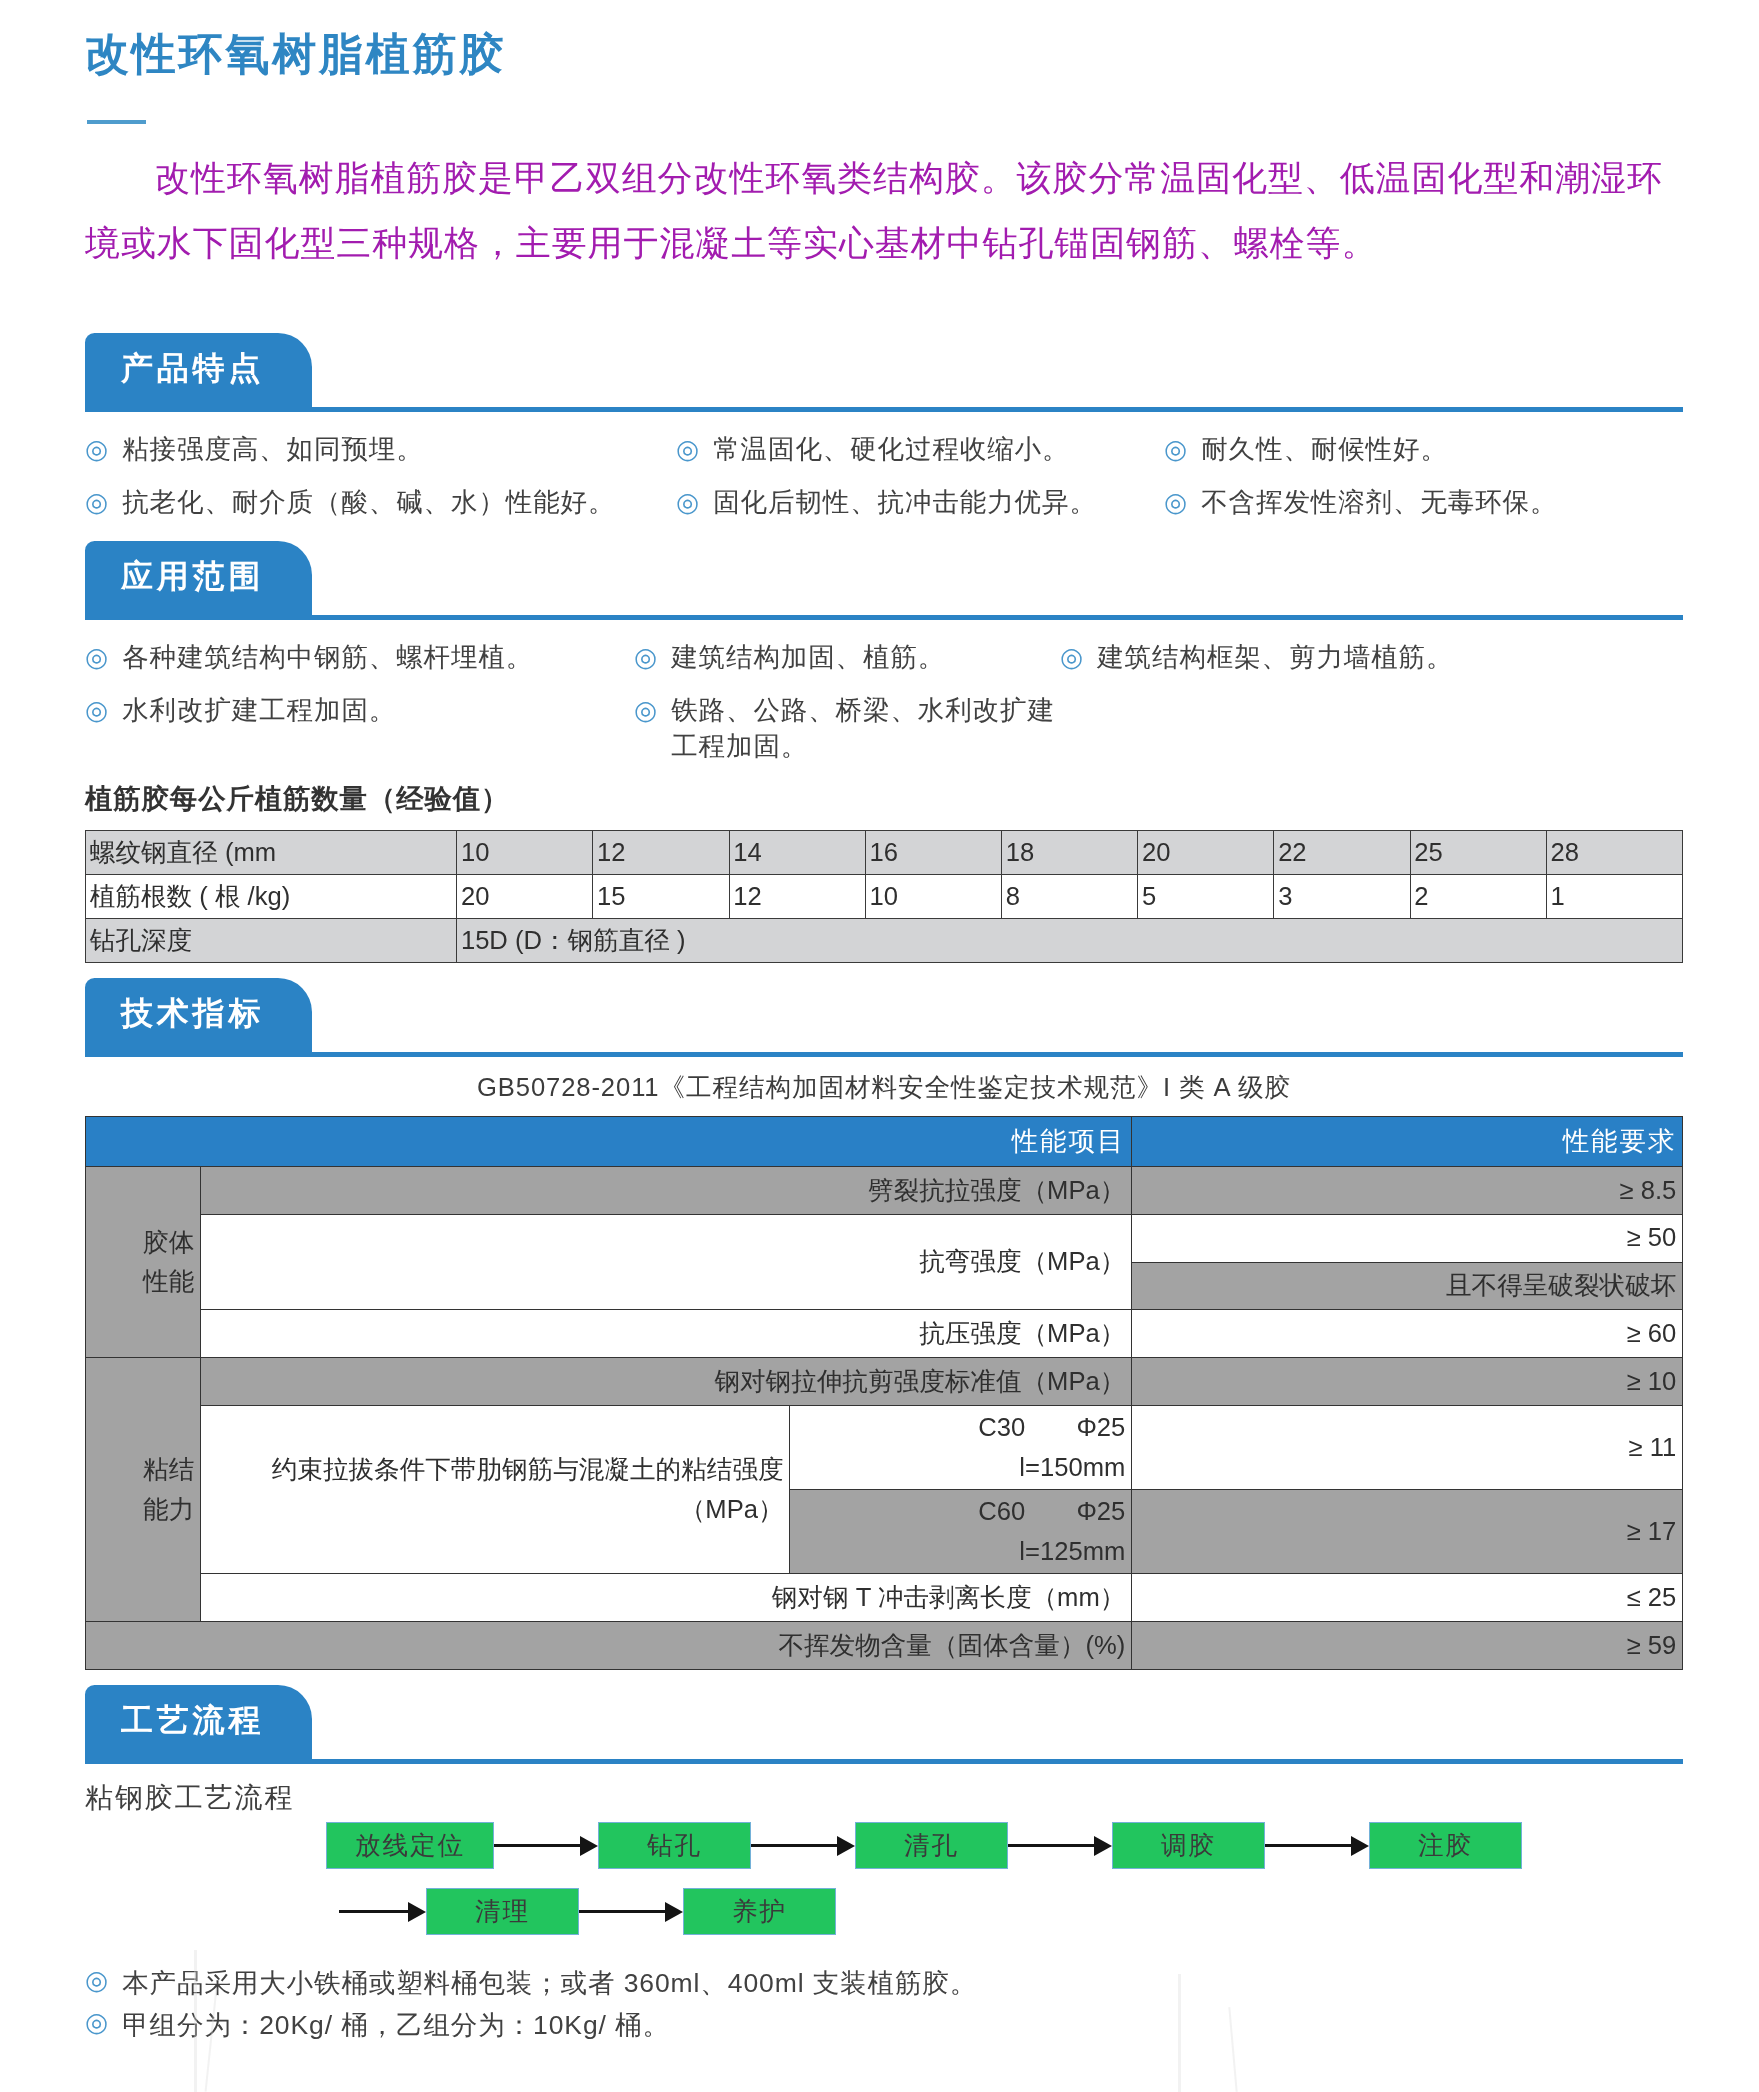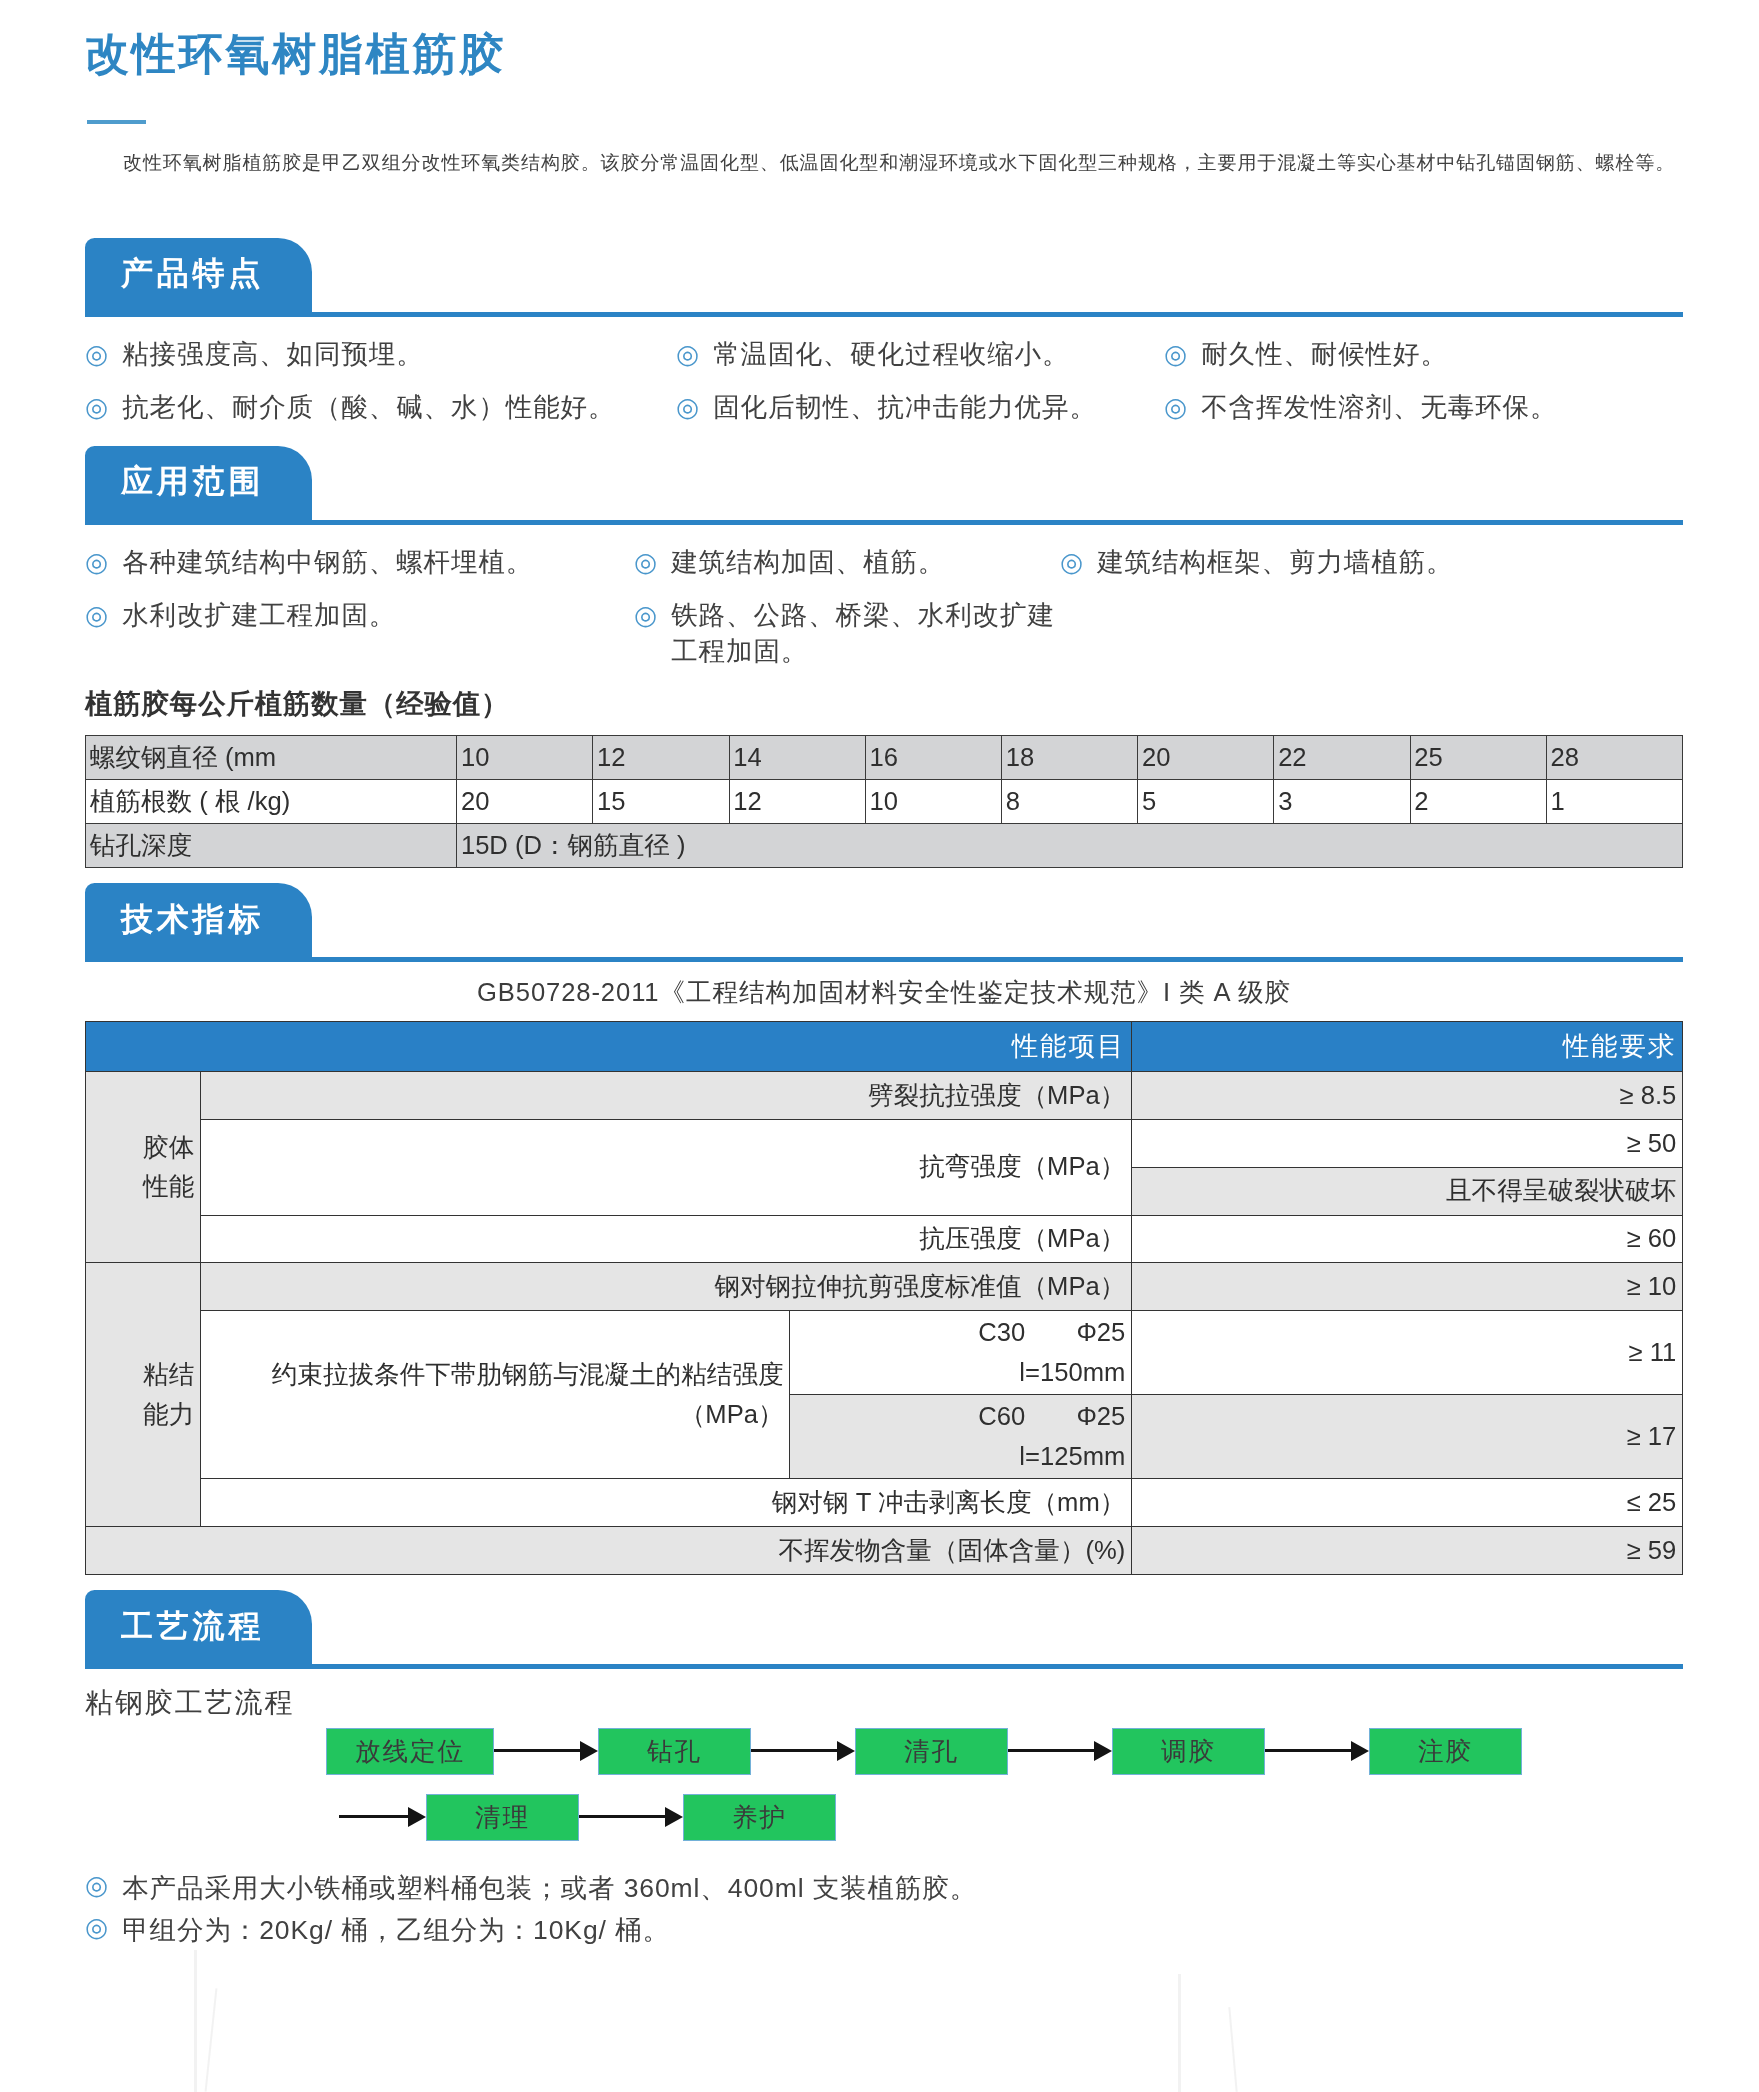--- a/index.html
+++ b/index.html
@@ -5,21 +5,21 @@
   html,body { margin:0; padding:0; background:#fff; }
   body { width:1759px; height:2092px; overflow:hidden;
          font-family:"Liberation Sans","DejaVu Sans",sans-serif; }
   .page { position:relative; box-sizing:border-box; width:1759px; height:2092px;
           background:#ffffff; padding:19px 76px 0 85px; }
 
   
   .title { margin:5.7px 0 0; font-size:44px; font-weight:bold; color:#2e86c3; letter-spacing:2.8px; }
   .title-underline { width:59px; height:4.7px; background:#4f9ccd; margin:36px 0 0 1.9px; }
 
-  .intro { margin:21px 0 0; font-size:19px; line-height:1.86; color:#404040;
+  .intro { margin:21px 0 0; font-size:35px; line-height:1.86; color:#a21caf;
            text-indent:2em; letter-spacing:0.9px; }
 
   
   .section-bar { position:relative; height:79px; }
   .section-bar::after { content:""; position:absolute; left:0; right:0; bottom:0;
                         height:4.7px; background:#2b83c5; }
   .badge { position:absolute; left:0; bottom:0; height:79px; box-sizing:border-box;
            min-width:227px; background:#2b83c5; color:#fff; font-size:32px; font-weight:bold;
            letter-spacing:3.8px; display:flex; align-items:center;
            padding:0 44px 5.7px 36px; border-radius:9.5px 34px 0 0; }
@@ -38,21 +38,21 @@
   .dtable td { border:1.9px solid #3a3a3a; text-align:left; height:43px; padding:0 3.8px; }
   .dtable .c1 { width:22.7%; }
   .gray { background:#d3d4d6; }
 
   
   .tcaption { margin:13.2px 0 0; font-size:25.6px; color:#3c3c3c; text-align:center; letter-spacing:0.9px; }
   .ttable { width:100%; margin-top:11.4px; font-size:25.6px; color:#2f2f2f; table-layout:fixed; }
   .ttable td { border:1.9px solid #333; text-align:right; vertical-align:middle;
                height:43px; padding:1.9px 5.7px; line-height:1.55; }
   .ttable .thead td { background:#2980c6; color:#fff; height:45px; font-size:26.5px; letter-spacing:1.9px; }
-  .ttable td.g { background:#e5e5e5; }
+  .ttable td.g { background:#a3a3a3; }
   .ttable td.w { background:#ffffff; }
   .ttable tr.tall td { height:79px; }
   .cg { width:7.2%; } .cn { width:36.9%; } .cs { width:21.4%; } .cv { width:34.5%; }
 
   
   .flow-label { margin:15px 0 0; font-size:28px; color:#3f3f3f; letter-spacing:1.9px; }
   .flow-row { display:flex; align-items:center; }
   .flow-row.r1 { margin:5.7px 0 0 241px; }
   .flow-row.r2 { margin:19px 0 0 254px; }
   .fbox { box-sizing:border-box; min-width:153px; height:47px; background:#22c55e;

